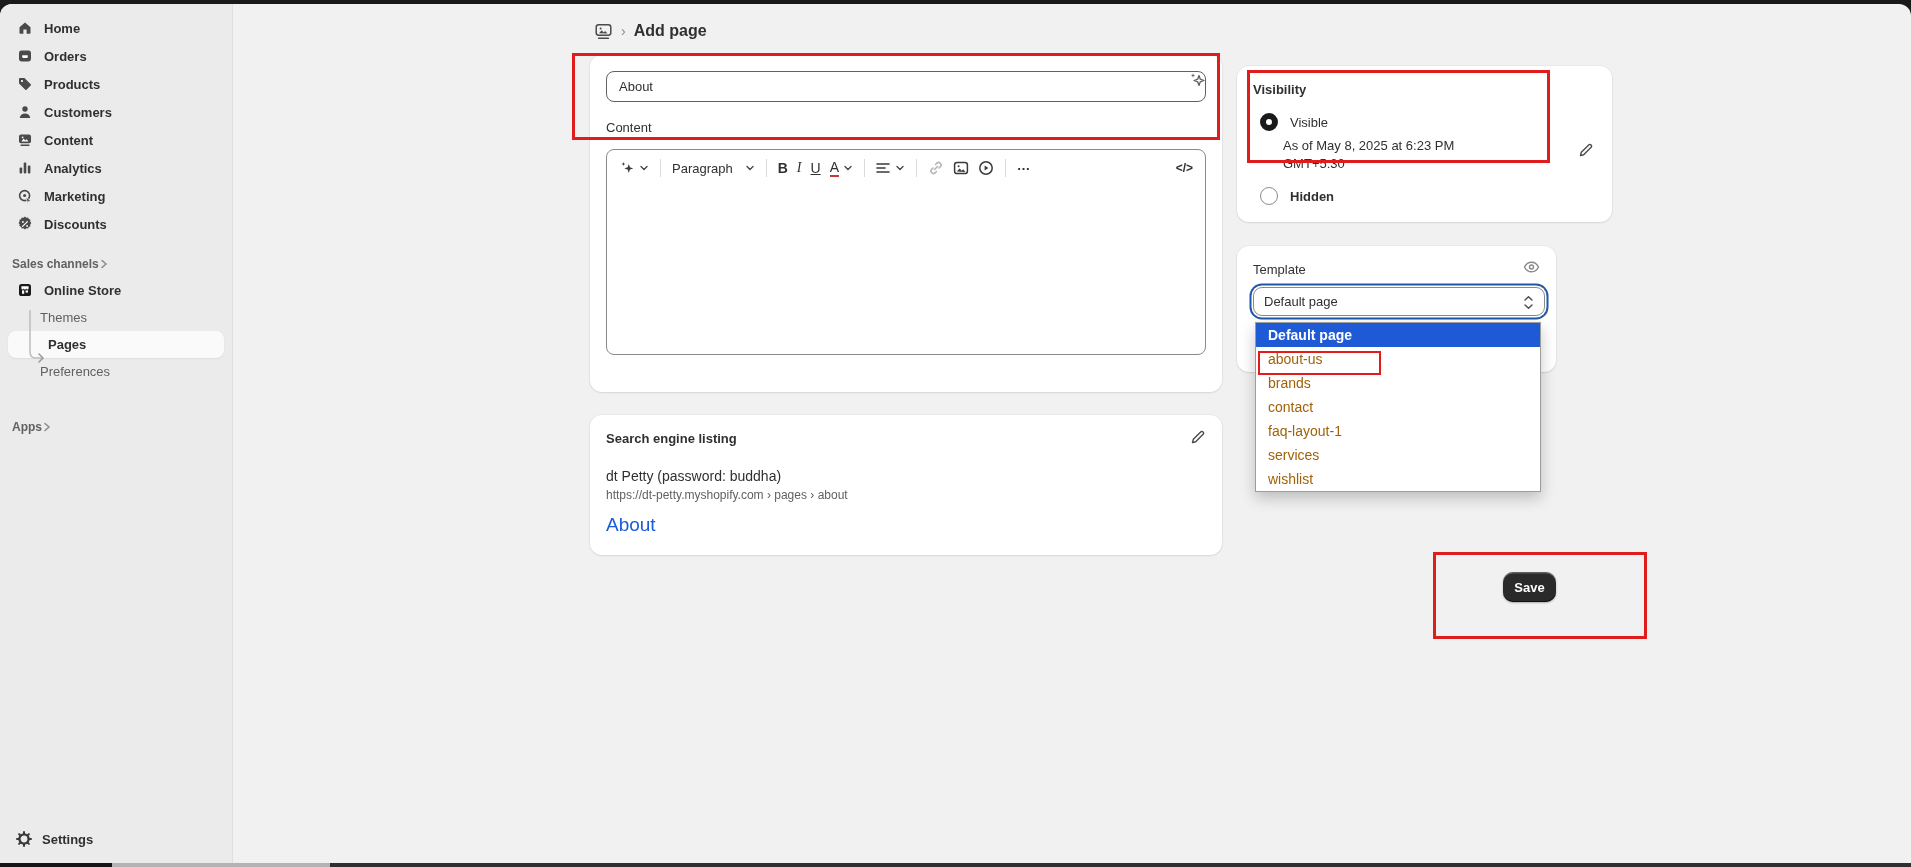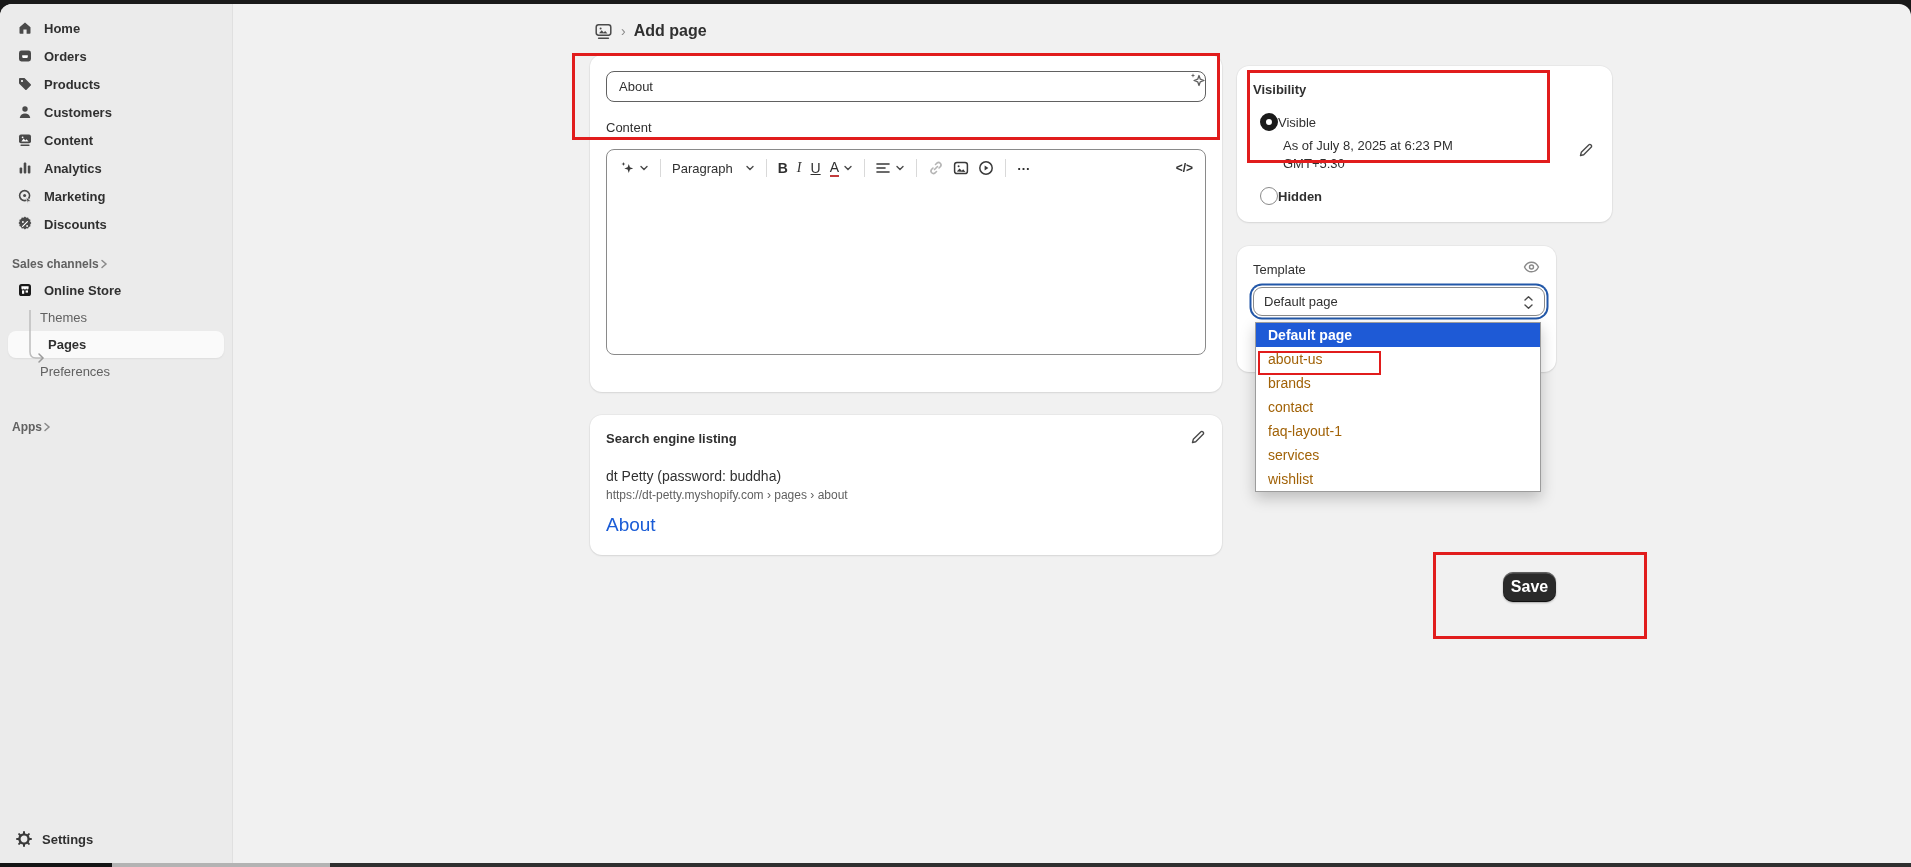--- a/index.html
+++ b/index.html
@@ -68,21 +68,21 @@
   .tb-code { margin-left:auto; font-size:12px; font-weight:600; cursor:pointer; }
   .editor-body { height:170px; cursor:text; }
 
   
   .seo-site { font-size:14px; color:#303030; margin-top:22px; }
   .seo-url { font-size:12px; color:#616161; margin-top:4px; }
   .seo-link { font-size:19px; color:#1a5cd6; margin-top:12px; cursor:pointer; }
   .pencil-abs { position:absolute; right:16px; top:14px; cursor:pointer; }
 
   
-  .radio-row { display:flex; align-items:center; margin-top:16px; cursor:pointer;padding-left:7px; }
+  .radio-row { display:flex; align-items:center; gap:12px; margin-top:16px; cursor:pointer;padding-left:7px; }
   .radio { width:18px; height:18px; border-radius:50%; background:#fff; flex:0 0 auto; }
   .radio.on { border:6px solid #1a1a1a; }
   .radio.off { border:1.5px solid #8a8a8a; }
   .radio-label { font-size:13px; color:#303030; }
   .vis-desc { margin:6px 0 0 30px; font-size:13px; color:#303030; line-height:18px; width:210px; }
   .vis-pencil { position:absolute; right:18px; top:76px; cursor:pointer; }
 
   
   .eye-abs { position:absolute; right:16px; top:14px; cursor:pointer; }
   .tpl-select { position:relative; margin-top:10px; height:29px; width:292px;
@@ -93,21 +93,21 @@
 
   .dropdown { position:absolute; left:1255px; top:318px; width:286px;
     background:#fff; border:1px solid #9c9c9c;
     box-shadow:0 6px 14px rgba(0,0,0,.22); z-index:30; }
   .dd-item { height:24px; line-height:24px; padding-left:12px; font-size:14px;
     color:#a16207; cursor:pointer; white-space:nowrap; }
   .dd-item.selected { background:#1e5ad6; color:#fff; font-weight:700; }
 
   
   .save-btn { position:absolute; left:1503px; top:568px; width:53px; height:30px;
-    background:#2a2a2a; color:#fff; font-size:16px; font-weight:700;
+    background:#2a2a2a; color:#fff; font-size:13px; font-weight:700;
     border:none; border-radius:10px; cursor:pointer;
     box-shadow:inset 0 1.5px 0 rgba(255,255,255,.25), inset 0 -1px 0 rgba(0,0,0,.6), 0 1px 2px rgba(0,0,0,.3);
     font-family:"Liberation Sans", sans-serif; }
 
   
   .anno { position:absolute; border:3px solid #e11c1c; z-index:40; pointer-events:none; }
   .anno-title { left:572px; top:49px;  width:648px; height:87px; }
   .anno-vis   { left:1247px; top:66px; width:303px; height:93px; }
   .anno-about { left:1258px; top:347px; width:123px; height:24px; border-width:2.5px; }
   .anno-save  { left:1433px; top:548px; width:214px; height:87px; }
@@ -377,21 +377,21 @@
     <div class="seo-link">About</div>
   </div>
 
   <div class="card card-vis">
     <div class="card-head">Visibility</div>
     <div class="radio-row">
       <span class="radio on"></span>
       <span class="radio-label">Visible</span>
     </div>
     <div class="vis-desc">
-      <div>As of July 8, 2025 at 6:23 PM</div>
+      <div>As of May 8, 2025 at 6:23 PM</div>
       <div>GMT+5:30</div>
     </div>
     <span class="vis-pencil">
       <svg width="16" height="16" viewBox="0 0 16 16">
           <path d="M2.5 13.5l.8-3.2 7.4-7.4a1.6 1.6 0 0 1 2.3 0l.1.1a1.6 1.6 0 0 1 0 2.3l-7.4 7.4z" fill="none" stroke="#4a4a4a" stroke-width="1.4" stroke-linejoin="round"></path>
         </svg>
     </span>
     <div class="radio-row" style="margin-top:14px;font-weight:bold;">
       <span class="radio off"></span>
       <span class="radio-label">Hidden</span>

